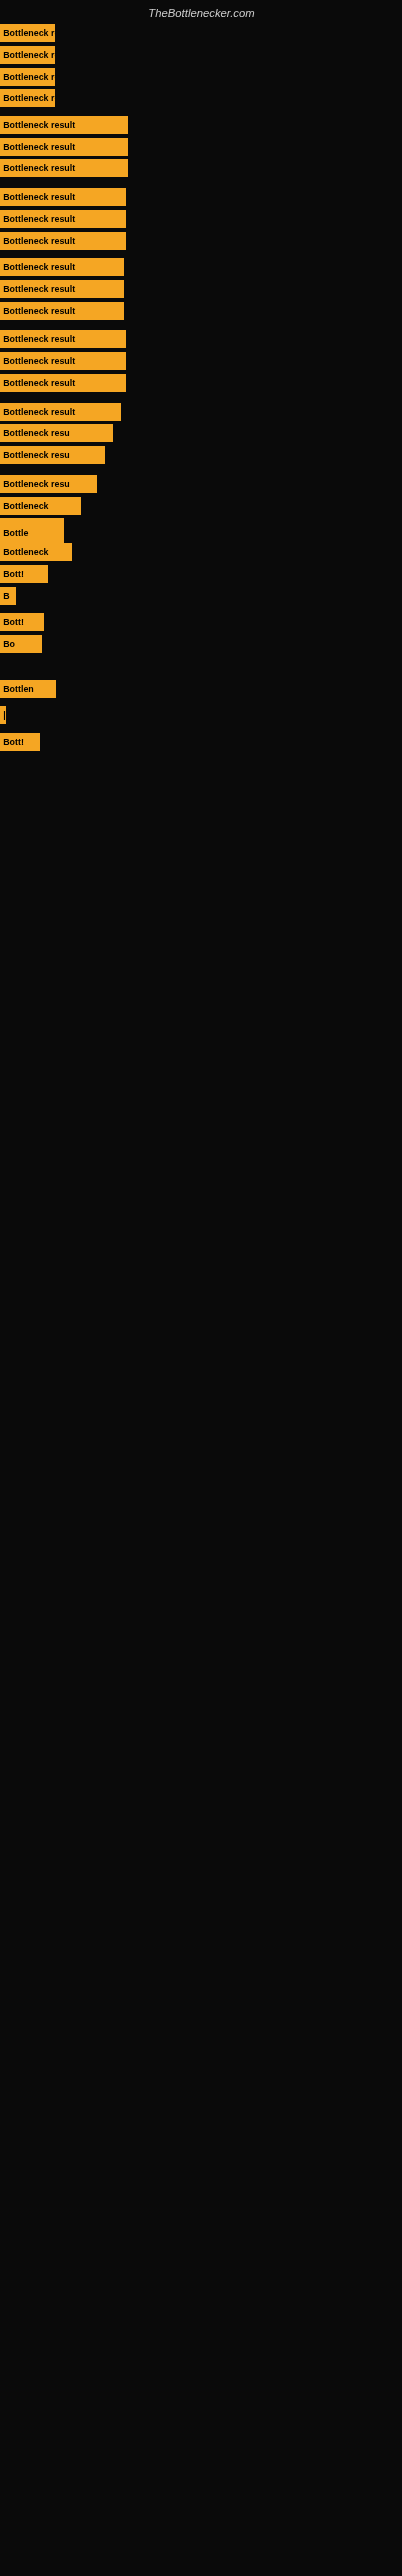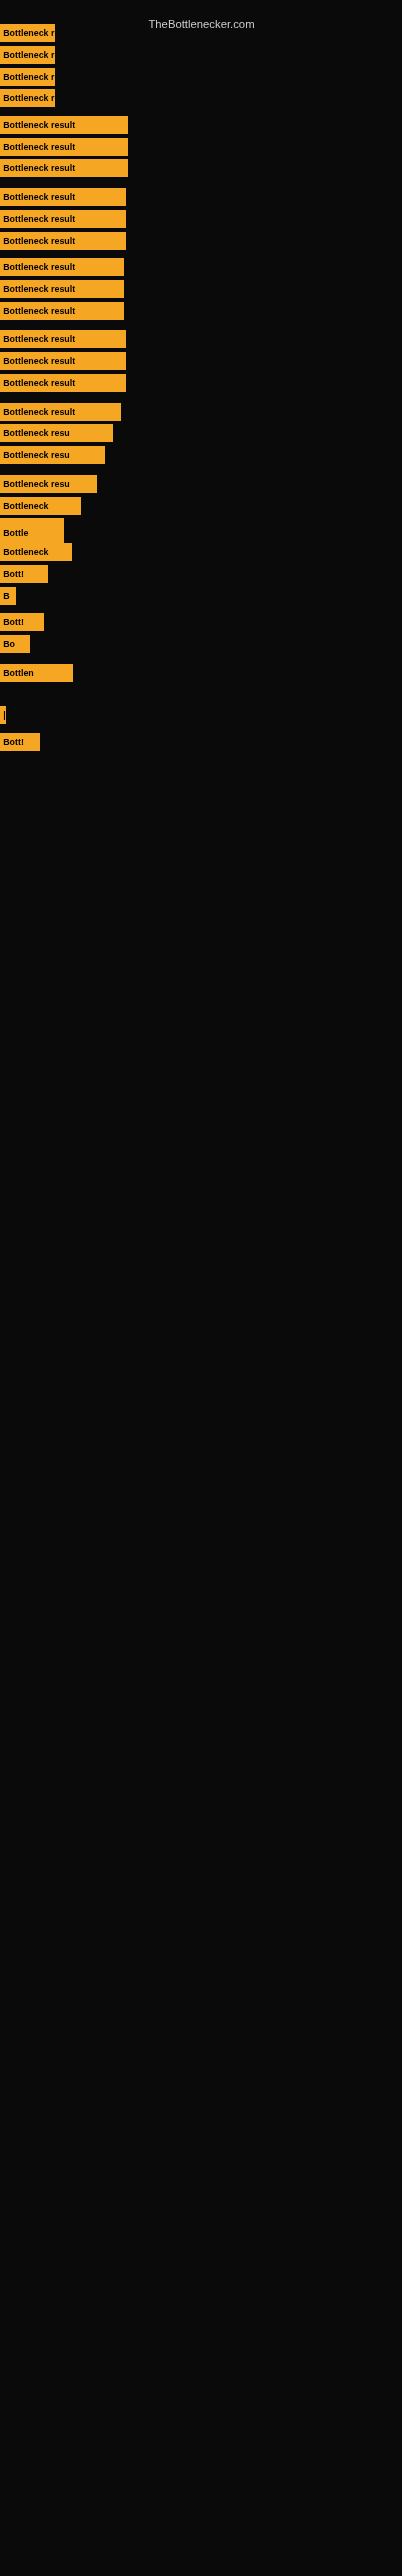--- a/index.html
+++ b/index.html
@@ -13,25 +13,26 @@
       min-height: 2576px;
       background-color: #0a0a0a;
       font-family: Arial, sans-serif;
       position: relative;
     }
 
     .site-title {
       text-align: center;
       color: #cccccc;
       font-size: 11.3px;
-      padding: 18px 0;
+      padding: 7px 0;
       position: absolute;
       top: 0;
       left: 0;
       right: 0;
+      font-style: italic;
     }
 
     .bottleneck-bar {
       position: absolute;
       left: 0;
       background-color: #f5a623;
       display: flex;
       align-items: center;
       padding: 1.6px 3.2px;
       overflow: hidden;
@@ -121,24 +122,24 @@
     </div>
     <div class="bottleneck-bar" style="top: 565px; width: 48px; height: 17.7px;">
       <span>Bott!</span>
     </div>
     <div class="bottleneck-bar" style="top: 587px; width: 16px; height: 17.7px;">
       <span>B</span>
     </div>
     <div class="bottleneck-bar" style="top: 613px; width: 44px; height: 17.7px;">
       <span>Bott!</span>
     </div>
-    <div class="bottleneck-bar" style="top: 635px; width: 30px; height: 17.7px;">
+    <div class="bottleneck-bar" style="top: 635px; width: 42px; height: 17.7px;">
       <span>Bo</span>
     </div>
-    <div class="bottleneck-bar" style="top: 664px; width: 73px; height: 17.7px;">
+    <div class="bottleneck-bar" style="top: 680px; width: 56px; height: 17.7px;">
       <span>Bottlen</span>
     </div>
     <div class="bottleneck-bar" style="top: 706px; width: 6.4px; height: 17.7px;">
       <span>|</span>
     </div>
     <div class="bottleneck-bar" style="top: 733px; width: 40px; height: 17.7px;">
       <span>Bott!</span>
     </div>
   </div>
 

